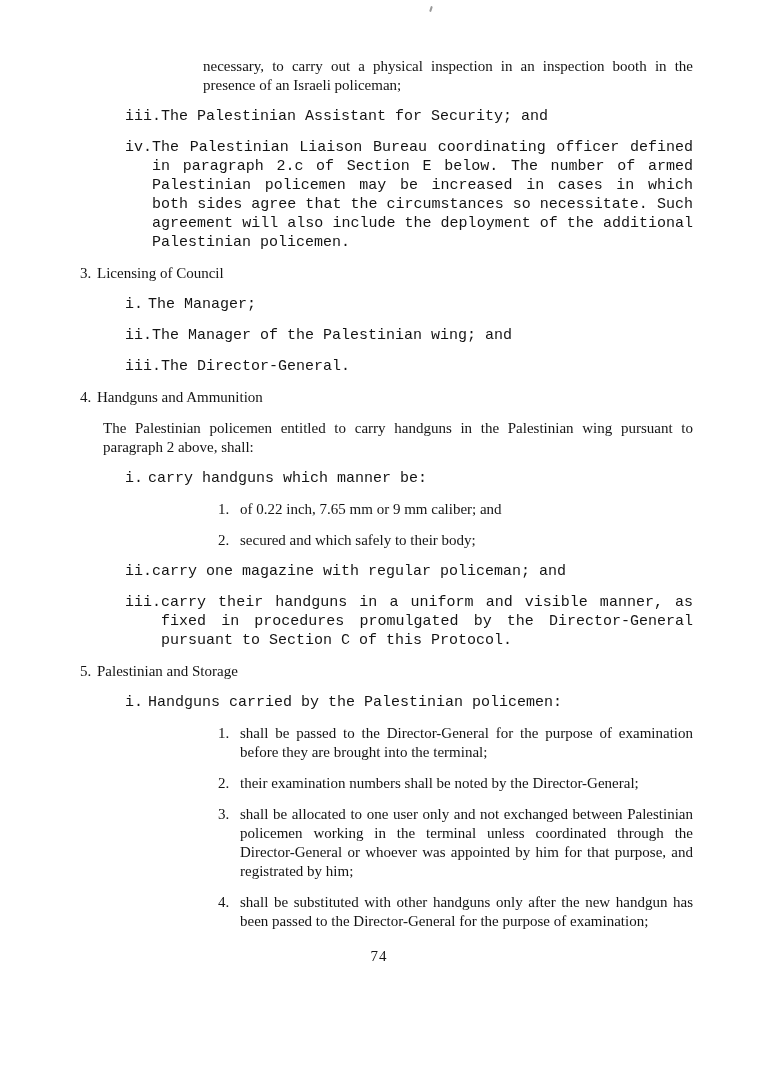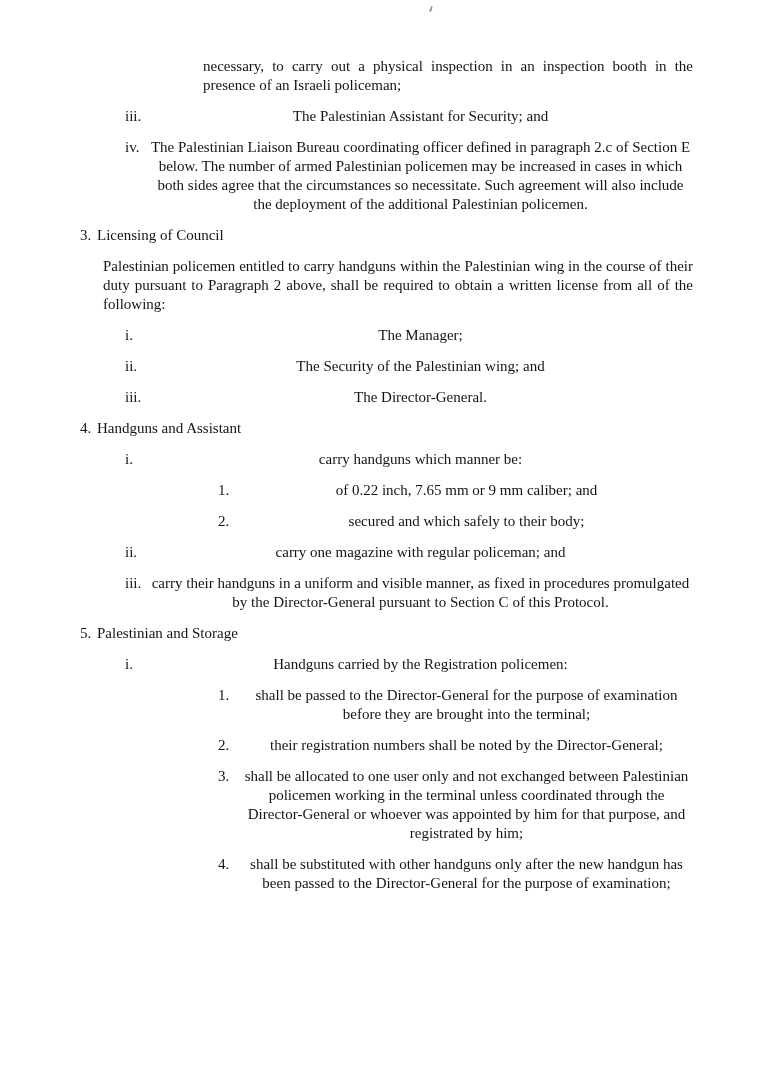--- a/index.html
+++ b/index.html
@@ -19,28 +19,28 @@
     color: #141414;
   }
   .justify { text-align: justify; }
   .block { margin-bottom: 12px; }
 
   
   .cont { margin-left: 203px; margin-right: 65px; }
 
   
   .item { display: flex; }
-  .roman { margin-left: 125px; margin-right: 65px; }
+  .roman { margin-left: 125px; margin-right: 65px; font-family: Liberation Mono, monospace; }
   .roman > .label { flex: 0 0 23px; }
 
   
   .sub { margin-left: 218px; margin-right: 65px; }
   .sub > .label { flex: 0 0 22px; }
 
-  .item > .text { flex: 1; text-align: center; }
+  .item > .text { flex: 1; }
 
   
   .heading { margin-left: 80px; display: flex; margin-bottom: 12px; }
   .heading > .hlabel { flex: 0 0 17px; }
 
   
   .para { margin-left: 103px; margin-right: 65px; }
 
   .pagenum {
     margin-top: 16px;
@@ -74,42 +74,42 @@
   <div class="block item roman">
     <span class="label">iv.</span>
     <div class="text justify">The Palestinian Liaison Bureau coordinating officer defined in paragraph 2.c of Section E below. The number of armed Palestinian policemen may be increased in cases in which both sides agree that the circumstances so necessitate. Such agreement will also include the deployment of the additional Palestinian policemen.</div>
   </div>
 
   <div class="block heading">
     <span class="hlabel">3.</span>
     <span class="htitle">Licensing of Council</span>
   </div>
 
-  <div class="block para justify">Palestinian policemen entitled to carry handguns within the Palestinian wing in the course of their duty pursuant to Paragraph 2 above, shall be required to obtain a written license from all of the following:</div>
 
   <div class="block item roman">
     <span class="label">i.</span>
     <div class="text">The Manager;</div>
   </div>
 
   <div class="block item roman">
     <span class="label">ii.</span>
-    <div class="text">The Security of the Palestinian wing; and</div>
+    <div class="text">The Manager of the Palestinian wing; and</div>
   </div>
 
   <div class="block item roman">
     <span class="label">iii.</span>
     <div class="text">The Director-General.</div>
   </div>
 
   <div class="block heading">
     <span class="hlabel">4.</span>
-    <span class="htitle">Handguns and Assistant</span>
+    <span class="htitle">Handguns and Ammunition</span>
   </div>
 
+  <div class="block para justify">The Palestinian policemen entitled to carry handguns in the Palestinian wing pursuant to paragraph 2 above, shall:</div>
 
   <div class="block item roman">
     <span class="label">i.</span>
     <div class="text">carry handguns which manner be:</div>
   </div>
 
   <div class="block item sub">
     <span class="label">1.</span>
     <div class="text">of 0.22 inch, 7.65 mm or 9 mm caliber; and</div>
   </div>
@@ -129,37 +129,38 @@
     <div class="text justify">carry their handguns in a uniform and visible manner, as fixed in procedures promulgated by the Director-General pursuant to Section C of this Protocol.</div>
   </div>
 
   <div class="block heading">
     <span class="hlabel">5.</span>
     <span class="htitle">Palestinian and Storage</span>
   </div>
 
   <div class="block item roman">
     <span class="label">i.</span>
-    <div class="text">Handguns carried by the Registration policemen:</div>
+    <div class="text">Handguns carried by the Palestinian policemen:</div>
   </div>
 
   <div class="block item sub">
     <span class="label">1.</span>
     <div class="text justify">shall be passed to the Director-General for the purpose of examination before they are brought into the terminal;</div>
   </div>
 
   <div class="block item sub">
     <span class="label">2.</span>
-    <div class="text">their registration numbers shall be noted by the Director-General;</div>
+    <div class="text">their examination numbers shall be noted by the Director-General;</div>
   </div>
 
   <div class="block item sub">
     <span class="label">3.</span>
     <div class="text justify">shall be allocated to one user only and not exchanged between Palestinian policemen working in the terminal unless coordinated through the Director-General or whoever was appointed by him for that purpose, and registrated by him;</div>
   </div>
 
   <div class="block item sub">
     <span class="label">4.</span>
     <div class="text justify">shall be substituted with other handguns only after the new handgun has been passed to the Director-General for the purpose of examination;</div>
   </div>
 
+  <div class="pagenum">74</div>
 
 </div>
 
 </body></html>

